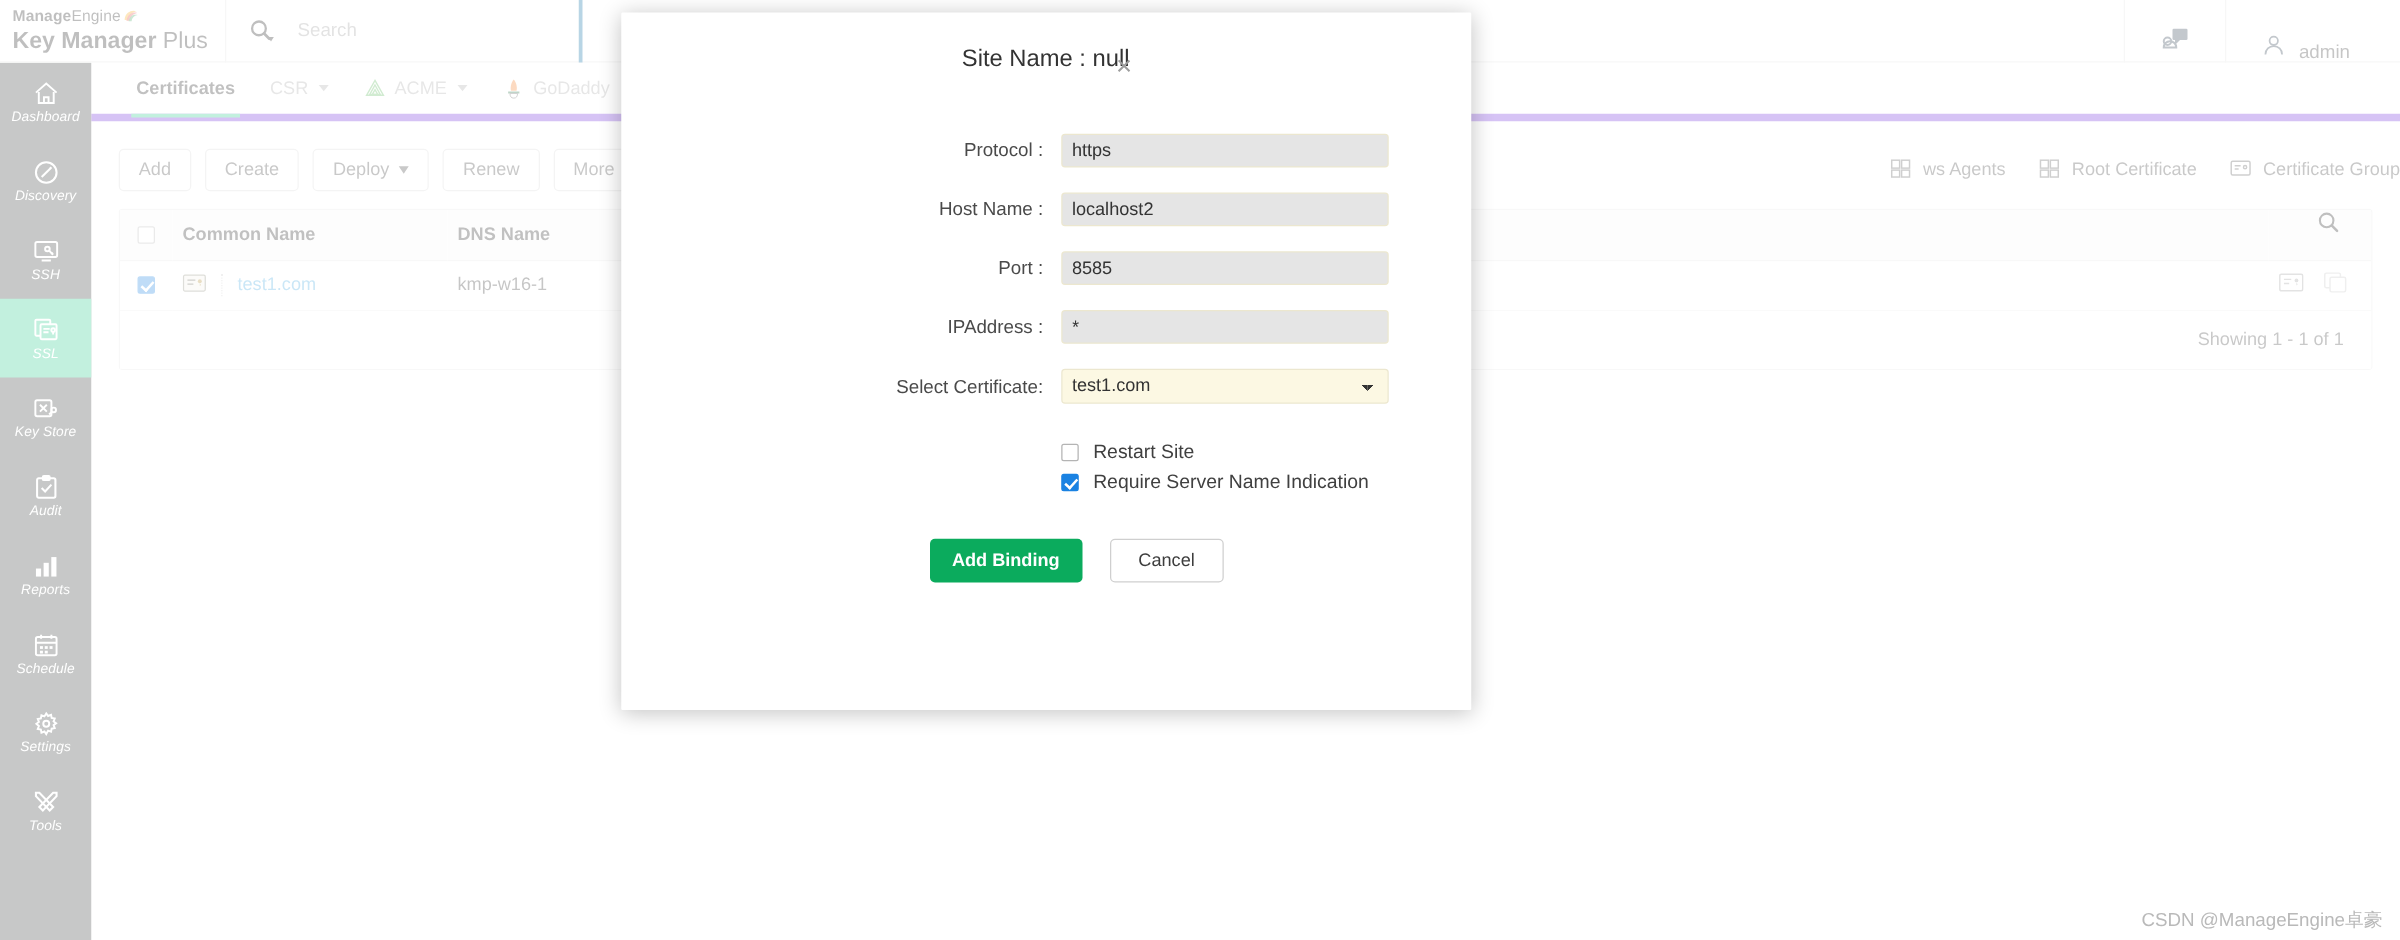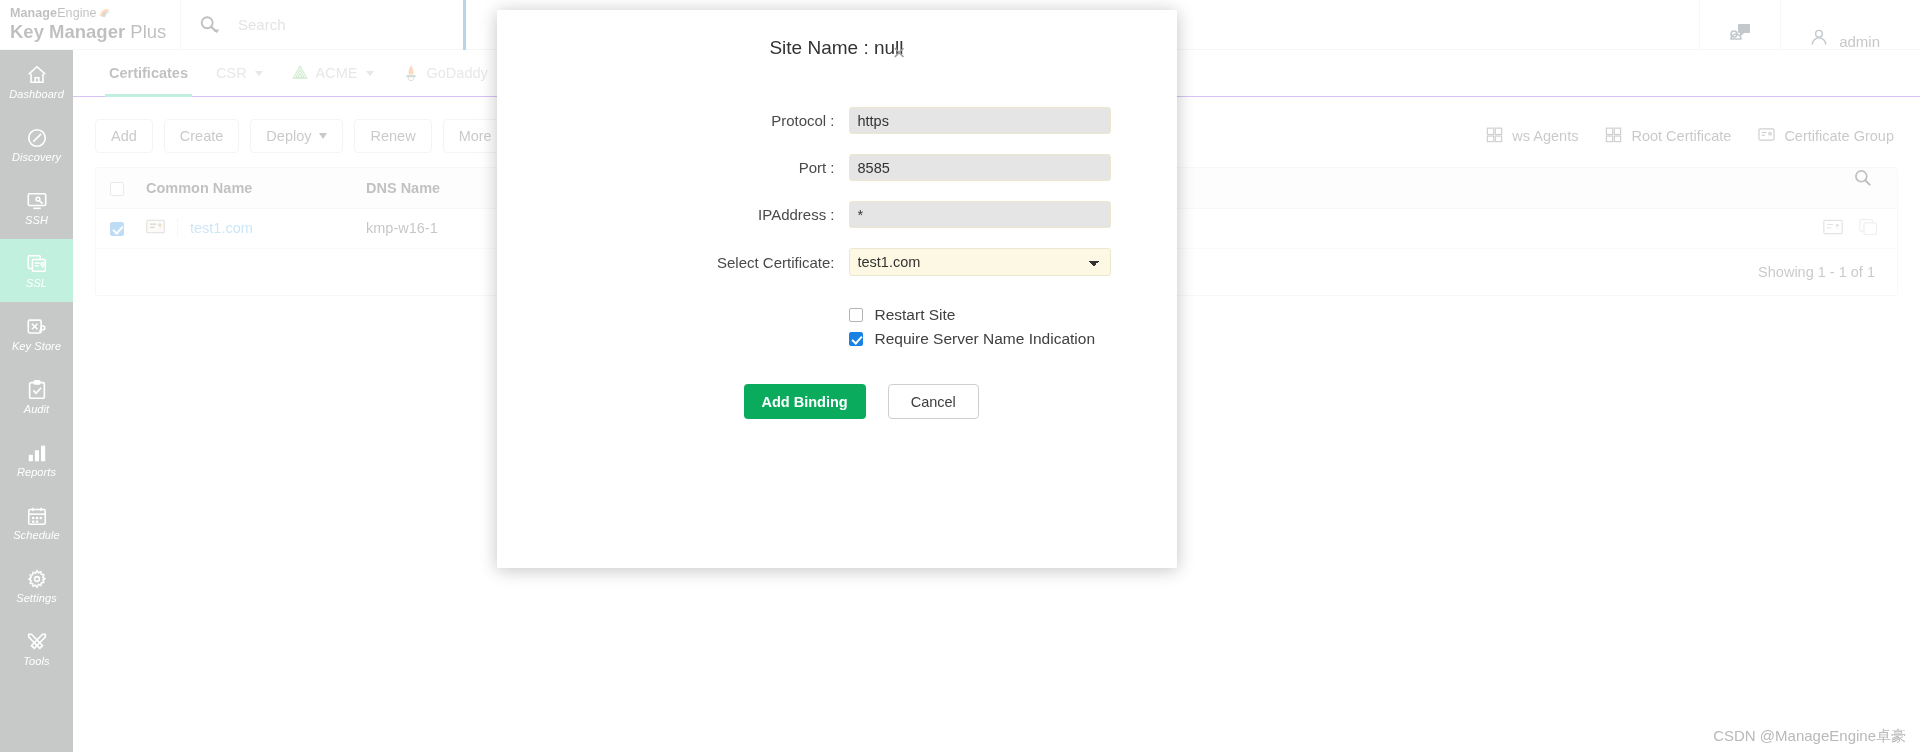--- a/index.html
+++ b/index.html
@@ -63,21 +63,21 @@
   .nav-item.active { background: #24c98a; }
   .nav-ico { width: 22px; height: 22px; display:block; }
 
   
   .content {
     position: absolute; top: 50px; left: 73px; width: 1847px; height: 702px;
     background: #ffffff;
   }
   .tabs {
     display: flex; align-items: center; gap: 0px; height: 47px;
-    padding-left: 22px; border-bottom: 1px solid #6d28d9;
+    padding-left: 22px; border-bottom: 6px solid #6d28d9;
   }
   .tab {
     display: flex; align-items: center; gap: 7px; height: 47px;
     padding: 0 14px; font-size: 14.5px; color: #a8a8a8; cursor: pointer;
     position: relative; white-space: nowrap;
   }
   .tab.active { color: #202020; font-weight: bold; }
   .tab.active::after {
     content: ""; position: absolute; left: 10px; right: 10px; bottom: 0;
     height: 3px; background: #24c98a;
@@ -102,21 +102,21 @@
   .btn .caret {
     width: 0; height: 0; border-left: 4.5px solid transparent;
     border-right: 4.5px solid transparent; border-top: 6px solid #3d3d3d;
   }
   .btn-icon-only { padding: 0 10px; }
   .kebab { display:flex; flex-direction:column; gap:2px; }
   .kebab i { display:block; width:4px; height:4px; background:#3d3d3d; }
 
   .toolbar-right {
     margin-left: auto; display: flex; align-items: center; gap: 26px;
-    padding-right: 26px; font-size: 14.5px; color: #3d3d3d;
+    font-size: 14.5px; color: #3d3d3d;
   }
   .tr-item { display: flex; align-items: center; gap: 8px; cursor: pointer; white-space: nowrap; }
 
   
   .table-wrap { margin: 8px 22px 0 22px; border: 1px solid #e6e6e6; border-radius: 3px; }
   .tbl { width: 100%; border-collapse: collapse; }
   .tbl thead th {
     background: #f7f7f7; height: 40px; font-size: 14.5px; color: #202020;
     font-weight: bold; text-align: left; border-bottom: 1px solid #e6e6e6;
     padding: 0 8px; white-space: nowrap;
@@ -584,20 +584,24 @@
     </div>
     <div class="modal-hr"></div>
 
     <div class="modal-body">
 
       <div class="frow">
         <div class="flabel">Protocol :</div>
         <input class="finput" value="https" style="">
       </div>
 
+      <div class="frow">
+        <div class="flabel">Host Name :</div>
+        <input class="finput" value="localhost2" style="">
+      </div>
 
       <div class="frow">
         <div class="flabel">Port :</div>
         <input class="finput" value="8585" style="">
       </div>
 
       <div class="frow">
         <div class="flabel">IPAddress :</div>
         <input class="finput" value="*" style="">
       </div>

